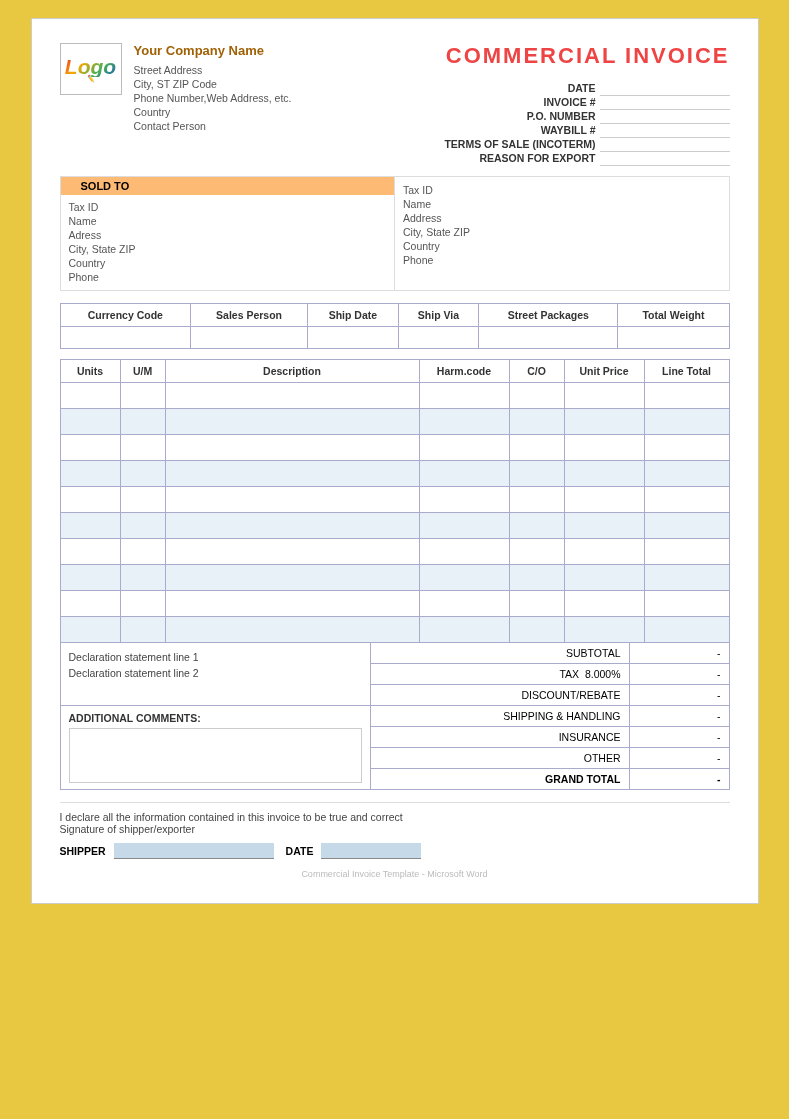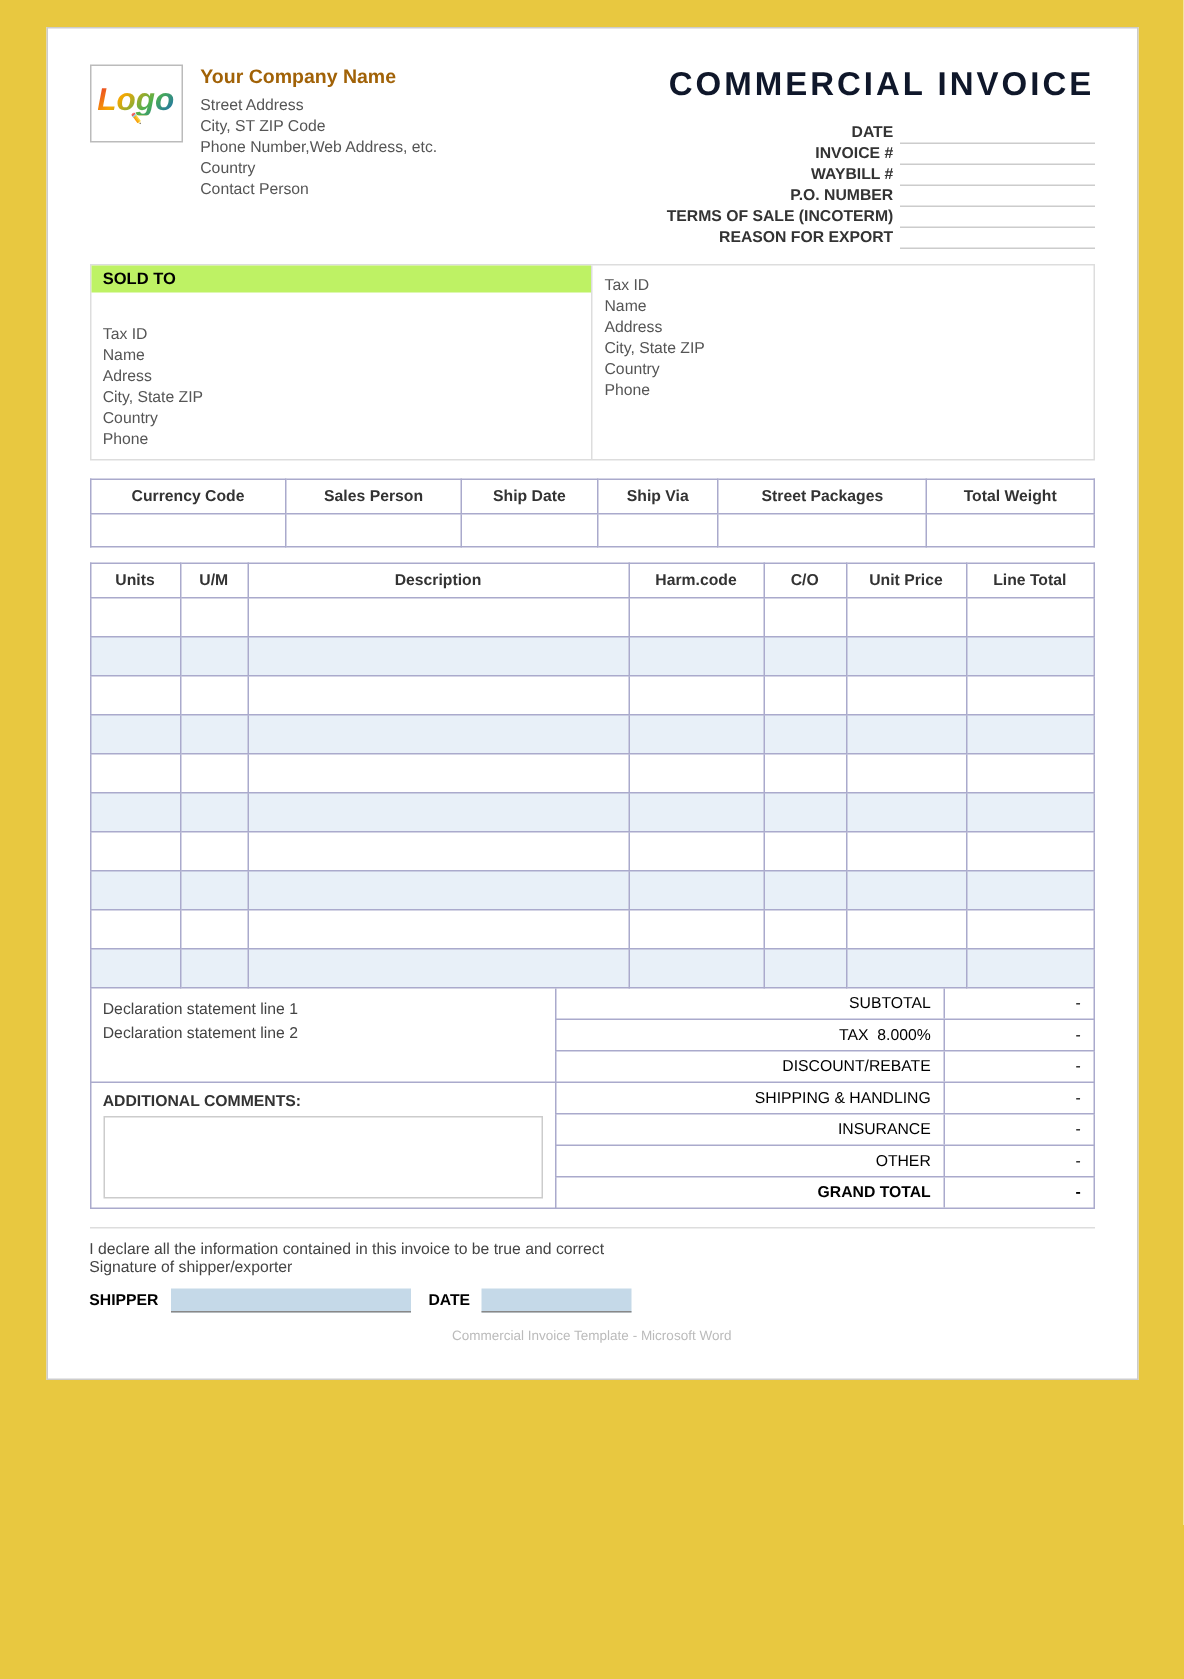--- a/index.html
+++ b/index.html
@@ -44,21 +44,21 @@
     .company-info .info-row {
       color: #555;
       font-size: 10.5px;
     }
     .header-right {
       text-align: right;
     }
     .invoice-title {
       font-size: 22px;
       font-weight: bold;
-      color: #0f172a;
+      color: #ef4444;
       letter-spacing: 2px;
       text-transform: uppercase;
       margin-bottom: 12px;
     }
     .date-table {
       border-collapse: collapse;
       margin-left: auto;
     }
     .date-table td {
       padding: 1px 4px;
@@ -80,25 +80,25 @@
       margin-bottom: 12px;
     }
     .address-block {
       flex: 1;
       padding: 6px 8px;
     }
     .address-block + .address-block {
       border-left: 1px solid #ddd;
     }
     .address-block .addr-header {
-      background: #bef264;
+      background: #fdba74;
       font-weight: bold;
       font-size: 11px;
-      margin: -6px -8px 21px -8px;
-      padding: 3px 8px;
+      margin: -6px -8px 5px -8px;
+      padding: 3px 20px;
     }
     .address-block .addr-row {
       color: #555;
       font-size: 10.5px;
       padding: 1px 0;
     }
     
     .ship-table {
       width: 100%;
       border-collapse: collapse;
@@ -178,25 +178,25 @@
         <tbody>
             <tr>
           <td>DATE</td>
           <td></td>
         </tr>
         <tr>
           <td>INVOICE #</td>
           <td></td>
         </tr>
         <tr>
+          <td>P.O. NUMBER</td>
+          <td></td>
+        </tr>
+        <tr>
           <td>WAYBILL #</td>
-          <td></td>
-        </tr>
-        <tr>
-          <td>P.O. NUMBER</td>
           <td></td>
         </tr>
         <tr>
           <td>TERMS OF SALE (INCOTERM)</td>
           <td></td>
         </tr>
         <tr>
           <td>REASON FOR EXPORT</td>
           <td></td>
         </tr>

